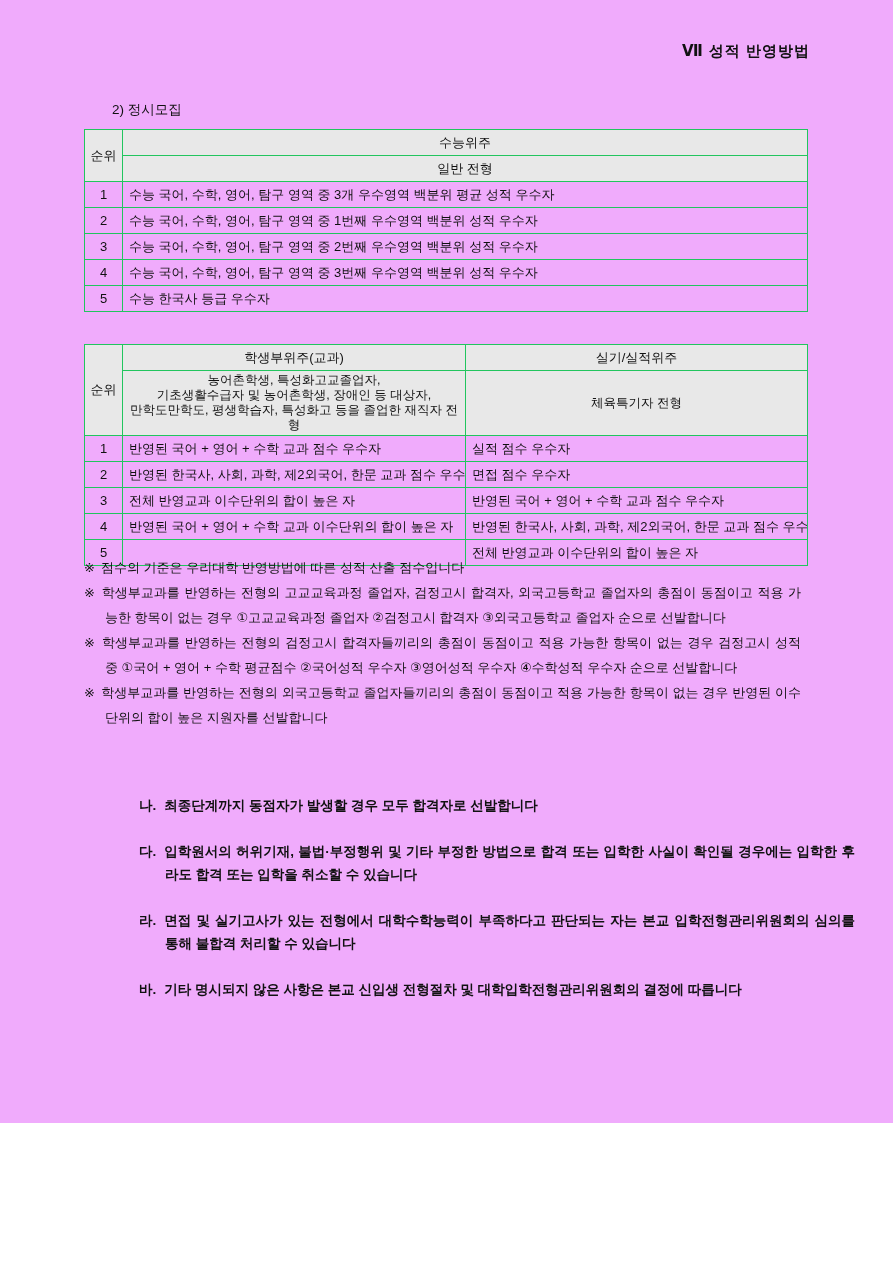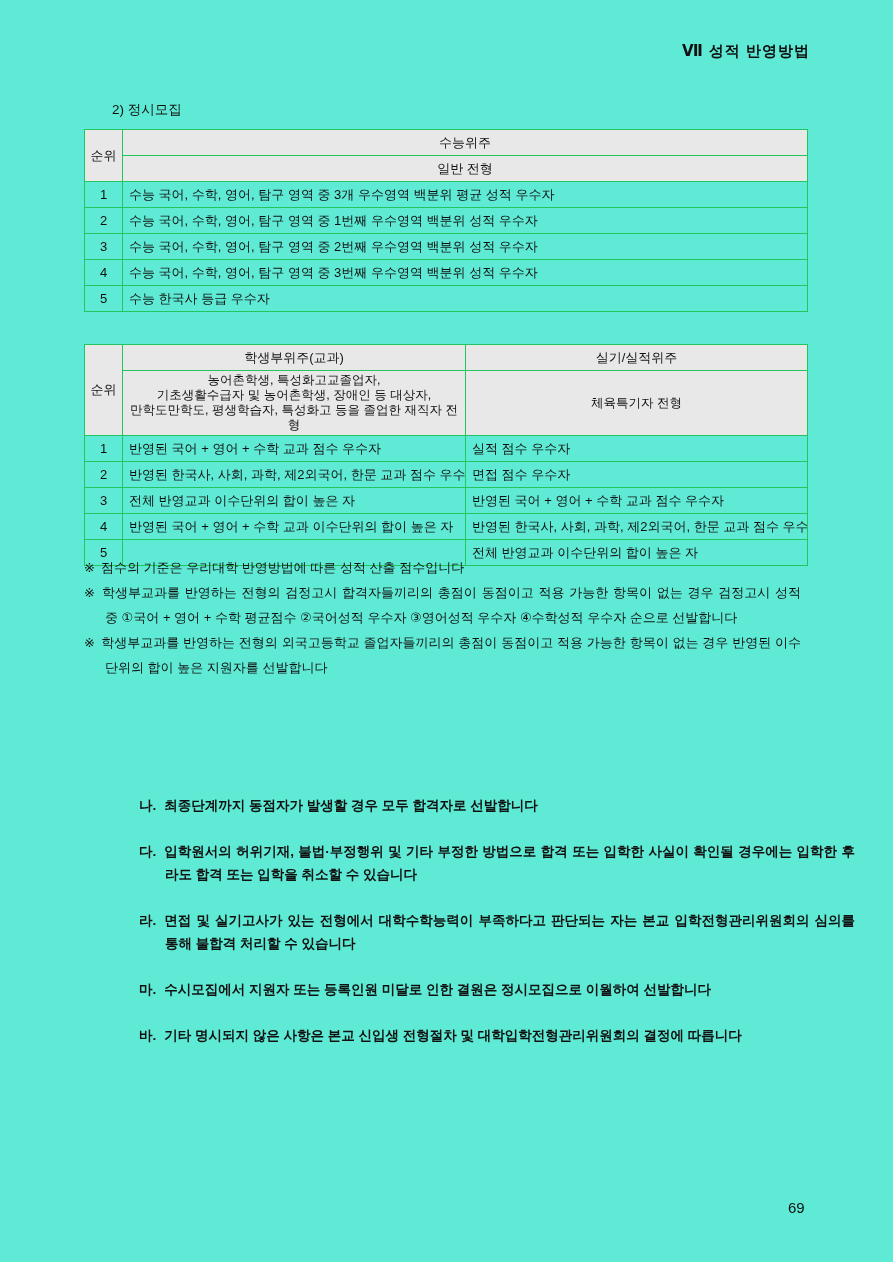--- a/index.html
+++ b/index.html
@@ -1,21 +1,21 @@
 <!DOCTYPE html>
 <html><head>
 <meta charset="utf-8">
 <style>
   * { margin: 0; padding: 0; box-sizing: border-box; }
   html, body { background: #ffffff; }
   .page {
     position: relative;
     width: 893px;
-    height: 1262px;
-    background: #5eead4;
+    height: 1123px;
+    background: #f0abfc;
     font-family: "Liberation Sans", "DejaVu Sans", sans-serif;
     color: #111111;
     overflow: hidden;
   }
   .doc-header {
     position: absolute;
     top: 42px;
     right: 83px;
     font-size: 15px;
     font-weight: bold;
@@ -179,27 +179,27 @@
       <tr>
         <td class="rank-cell">5</td>
         <td></td>
         <td>전체 반영교과 이수단위의 합이 높은 자</td>
       </tr>
     </tbody>
   </table>
 
   <div class="notes">
     <p class="note"><span class="note-marker">※</span><span>점수의 기준은 우리대학 반영방법에 따른 성적 산출 점수입니다</span></p>
+    <p class="note"><span class="note-marker">※</span><span>학생부교과를 반영하는 전형의 고교교육과정 졸업자, 검정고시 합격자, 외국고등학교 졸업자의 총점이 동점이고 적용 가능한 항목이 없는 경우 ①고교교육과정 졸업자 ②검정고시 합격자 ③외국고등학교 졸업자 순으로 선발합니다</span></p>
     <p class="note"><span class="note-marker">※</span><span>학생부교과를 반영하는 전형의 검정고시 합격자들끼리의 총점이 동점이고 적용 가능한 항목이 없는 경우 검정고시 성적 중 ①국어 + 영어 + 수학 평균점수 ②국어성적 우수자 ③영어성적 우수자 ④수학성적 우수자 순으로 선발합니다</span></p>
     <p class="note"><span class="note-marker">※</span><span>학생부교과를 반영하는 전형의 외국고등학교 졸업자들끼리의 총점이 동점이고 적용 가능한 항목이 없는 경우 반영된 이수단위의 합이 높은 지원자를 선발합니다</span></p>
   </div>
 
   <div class="items">
     <p class="item"><span class="item-label">나.</span><span>최종단계까지 동점자가 발생할 경우 모두 합격자로 선발합니다</span></p>
     <p class="item"><span class="item-label">다.</span><span>입학원서의 허위기재, 불법·부정행위 및 기타 부정한 방법으로 합격 또는 입학한 사실이 확인될 경우에는 입학한 후라도 합격 또는 입학을 취소할 수 있습니다</span></p>
     <p class="item"><span class="item-label">라.</span><span>면접 및 실기고사가 있는 전형에서 대학수학능력이 부족하다고 판단되는 자는 본교 입학전형관리위원회의 심의를 통해 불합격 처리할 수 있습니다</span></p>
-    <p class="item"><span class="item-label">마.</span><span>수시모집에서 지원자 또는 등록인원 미달로 인한 결원은 정시모집으로 이월하여 선발합니다</span></p>
     <p class="item"><span class="item-label">바.</span><span>기타 명시되지 않은 사항은 본교 신입생 전형절차 및 대학입학전형관리위원회의 결정에 따릅니다</span></p>
   </div>
 
   <div class="page-number">69</div>
 
 </div>
 
 </body></html>

